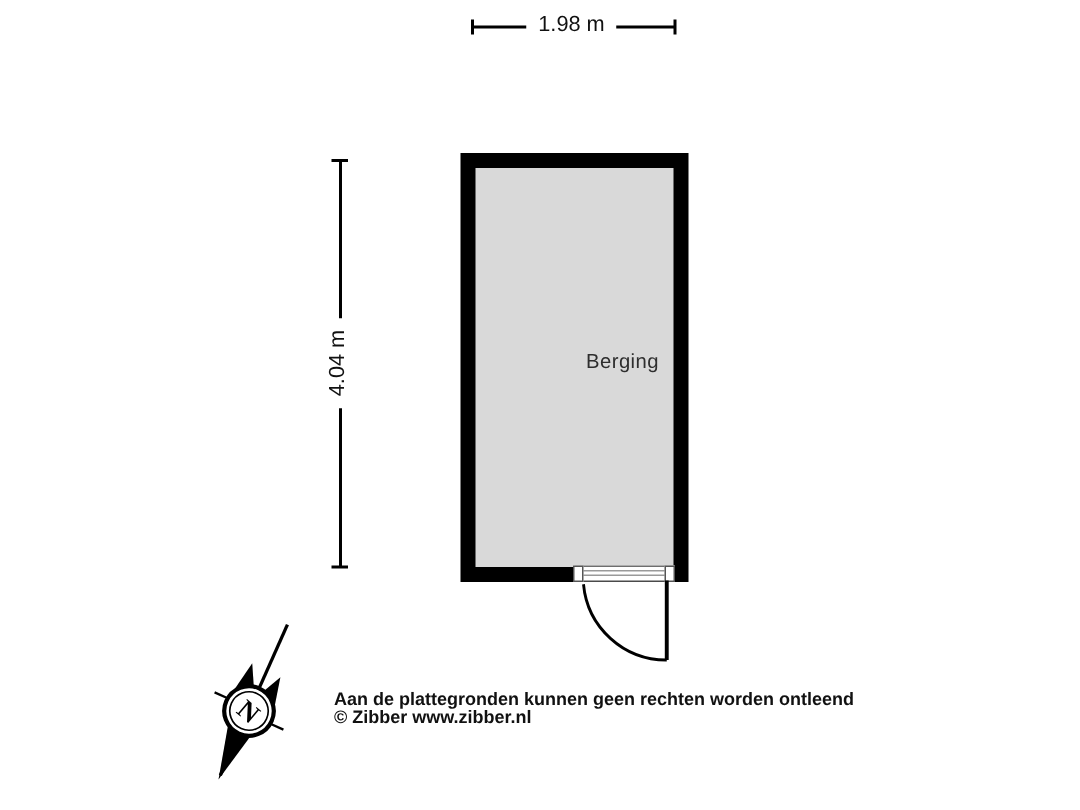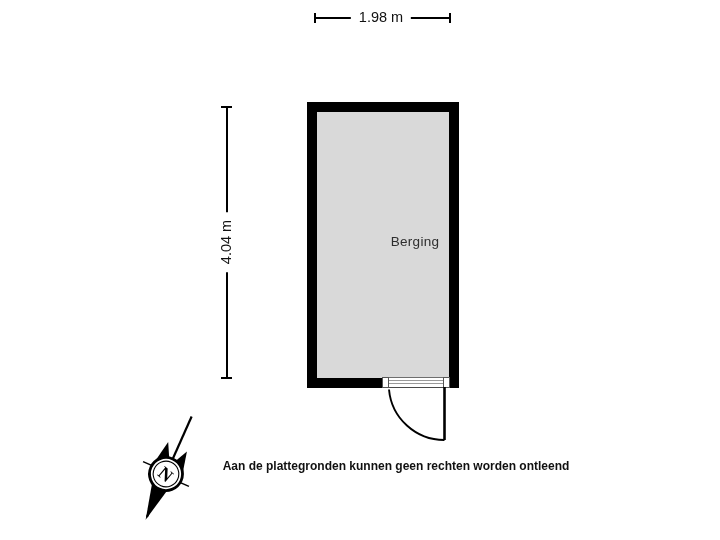--- a/index.html
+++ b/index.html
@@ -175,15 +175,16 @@
       <line x1="-26" y1="-2" x2="-16" y2="-2" stroke="#000" stroke-width="1.5"></line>
       <line x1="16" y1="2" x2="26" y2="2" stroke="#000" stroke-width="1.5"></line>
       <circle cx="0" cy="0" r="16.5" fill="#ffffff" stroke="#000" stroke-width="2.8"></circle>
       <circle cx="0" cy="0" r="12.8" fill="none" stroke="#000" stroke-width="1.1"></circle>
       <text transform="rotate(16)" x="0" y="6.5" text-anchor="middle" font-size="18" font-weight="bold" font-family="Liberation Serif, serif" fill="#000">N</text>
     </g>
   </svg>
 
   <div class="footer">
     <div>Aan de plattegronden kunnen geen rechten worden ontleend</div>
+    <div>© Zibber www.zibber.nl</div>
   </div>
 
 </div>
 
 </body></html>

